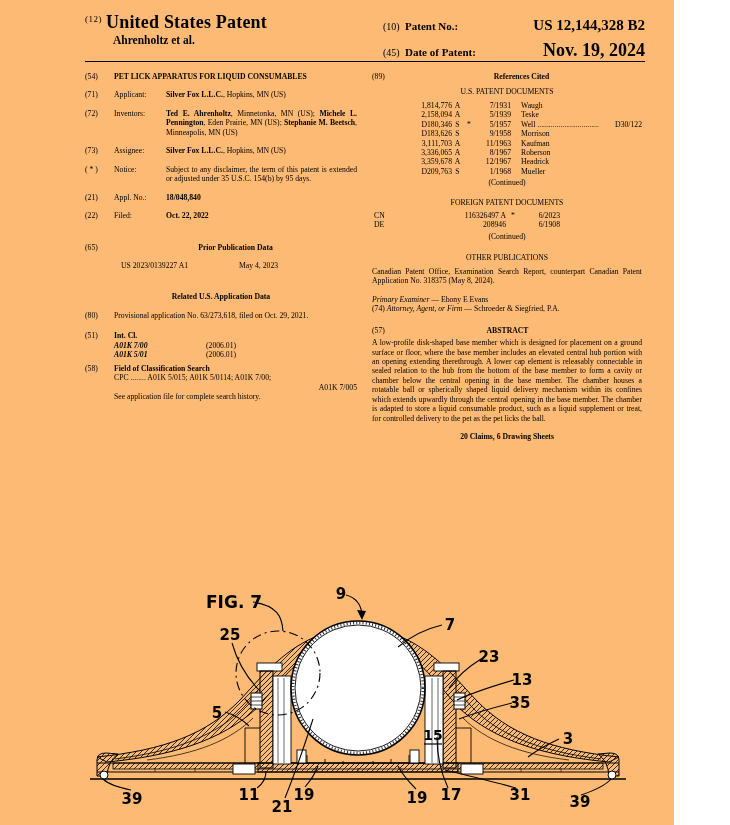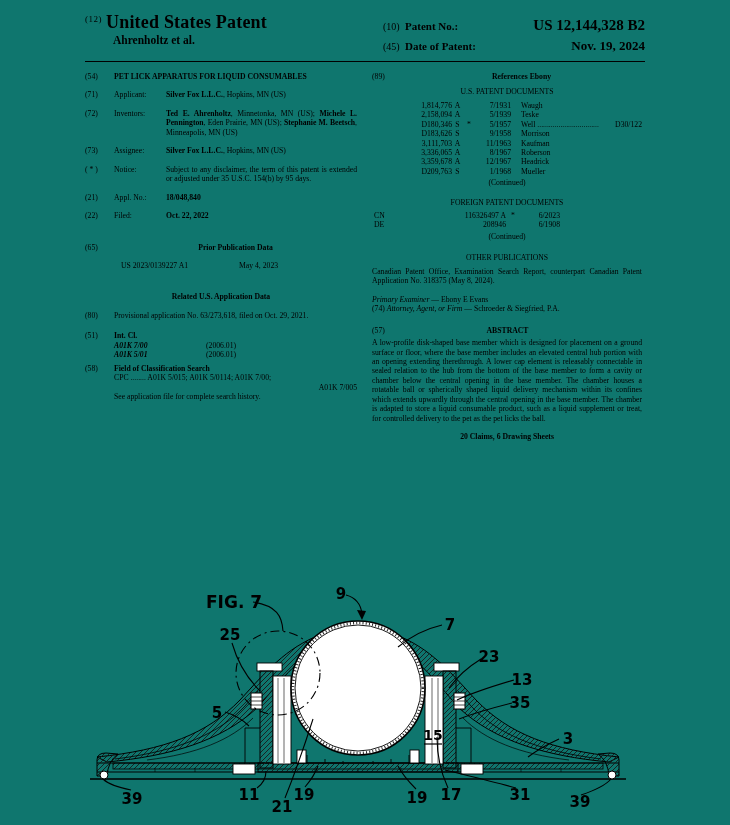--- a/index.html
+++ b/index.html
@@ -1,31 +1,31 @@
 <!DOCTYPE html>
 <html><head>
 <meta charset="utf-8">
 <style>
   html,body{margin:0;padding:0;background:#ffffff;width:730px;height:825px;overflow:hidden;}
   body{font-family:"Liberation Serif","DejaVu Serif",serif;color:#000;-webkit-font-smoothing:antialiased;}
-  .page{position:relative;width:730px;height:825px;background:#0f766e;}
+  .page{position:relative;width:674px;height:825px;background:#fdba74;}
 
   
   .hdr{position:absolute;left:85px;top:12px;width:560px;}
   .hdr-row{display:flex;justify-content:space-between;}
   .hdr-left{width:285px;}
   .kind{font-size:9px;vertical-align:6px;letter-spacing:.5px;}
   .doc-type{font-size:18px;font-weight:bold;letter-spacing:.2px;}
   .inv-line{font-size:11.5px;font-weight:bold;margin-left:28px;margin-top:1px;}
   .hdr-right{width:262px;padding-top:3px;}
   .hr-row{display:flex;align-items:baseline;justify-content:space-between;line-height:1.45;}
   .hr-code{font-size:10px;width:22px;}
   .hr-label{font-size:11px;font-weight:bold;flex:1;}
   .hr-val-big{font-size:15px;font-weight:bold;}
-  .hr-val{font-size:13px;font-weight:bold;}
+  .hr-val{font-size:18px;font-weight:bold;}
   .hdr-rule{position:absolute;left:85px;top:61px;width:560px;height:0;border-top:1.6px solid #000;}
 
   
   .col{position:absolute;top:72px;font-size:7.7px;line-height:9.45px;}
   .col-l{left:85px;width:272px;}
   .col-r{left:372px;width:270px;}
   .item{display:flex;margin-bottom:9px;}
   .code{width:29px;flex-shrink:0;}
   .ibody{flex:1;}
   .kv{display:flex;}
@@ -206,21 +206,21 @@
         <span class="cpc2" style="display:block;">A01K 7/005</span>
         <span style="display:block;">See application file for complete search history.</span>
       </span>
     </div>
   </div>
 
   <div class="col col-r">
 
     <div class="item" style="margin-bottom:6px;">
       <span class="code">(89)</span>
-      <span class="ibody center-head">References Ebony</span>
+      <span class="ibody center-head">References Cited</span>
     </div>
 
     <div class="center-plain">U.S. PATENT DOCUMENTS</div>
 
     <div class="us-table">
       <div class="us-row">
           <span class="us-num">1,814,776</span>
           <span class="us-kind">A</span>
           <span class="us-star"></span>
           <span class="us-date">7/1931</span>

